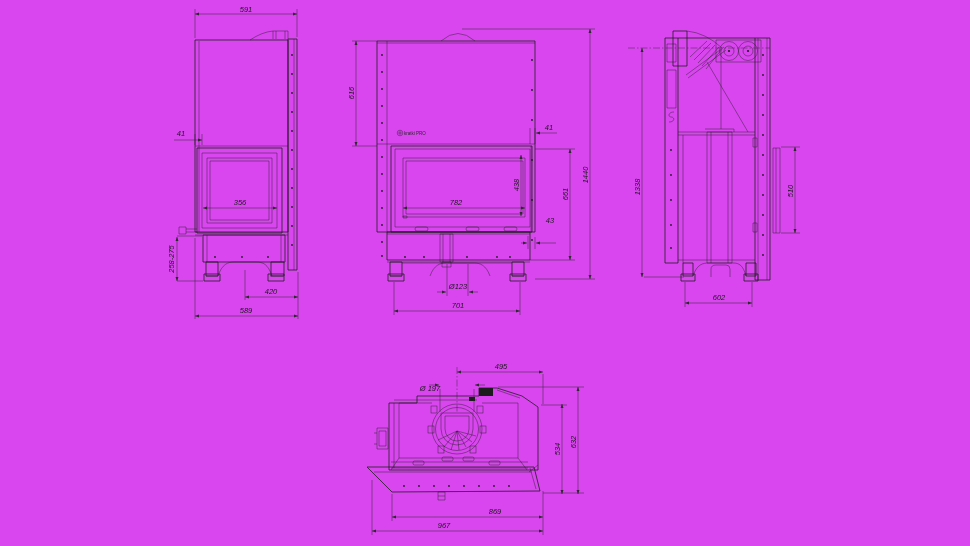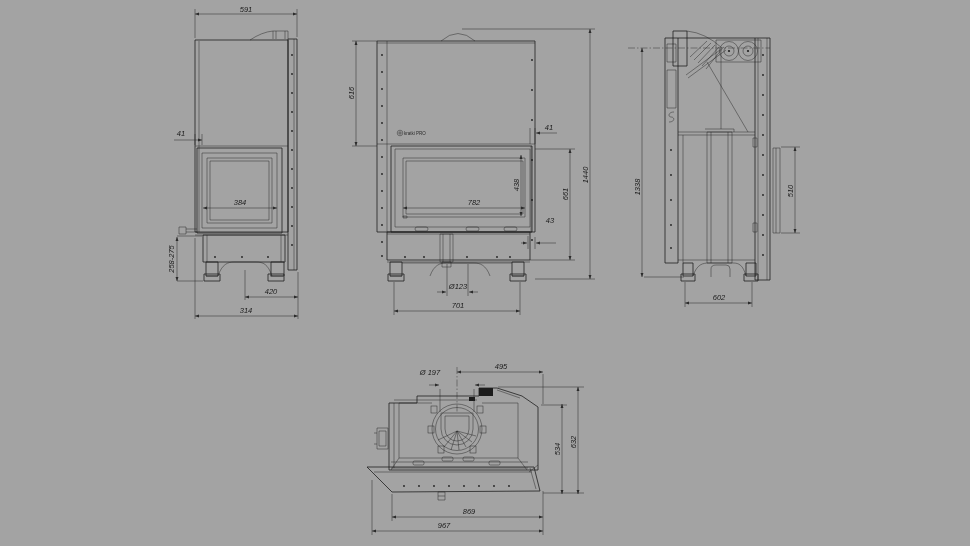--- a/index.html
+++ b/index.html
@@ -1,17 +1,17 @@
 <!DOCTYPE html>
 <html><head>
 <meta charset="utf-8">
 <style>
   html,body{margin:0;padding:0;background:#fff;}
   body{width:970px;height:546px;overflow:hidden;font-family:"Liberation Sans",sans-serif;}
-  #canvas{position:relative;width:970px;height:546px;background:#a3a3a3;}
+  #canvas{position:relative;width:970px;height:546px;background:#d946ef;}
   #linework{position:absolute;left:0;top:0;}
   
   .o{fill:none;stroke:#1f1f1f;stroke-width:.8;stroke-linejoin:miter;}
   .t{fill:none;stroke:#1f1f1f;stroke-width:.45;}
   .d{fill:none;stroke:#2b2b2b;stroke-width:.5;}
   .dl{fill:none;stroke:#2b2b2b;stroke-width:.5;marker-start:url(#ah);marker-end:url(#ah);}
   .dr{fill:none;stroke:#2b2b2b;stroke-width:.5;marker-end:url(#ah);}
   .cl{fill:none;stroke:#2b2b2b;stroke-width:.45;stroke-dasharray:7 2 1.5 2;}
   .fillb{fill:#1c1c1c;stroke:none;}
   .dot{fill:#1f1f1f;stroke:none;}
@@ -232,40 +232,40 @@
     <path class="dl" d="M578,387 V494"></path>
     <path class="dl" d="M392,517 H543"></path>
     <path class="dl" d="M372,531 H543"></path>
     <path class="dr" d="M429,385 H439"></path>
     <path class="dr" d="M485,385 L475,385"></path>
   </g>
 </svg>
 
   <span class="dim" style="left:246px;top:9px">591</span>
   <span class="dim" style="left:181px;top:133px">41</span>
-  <span class="dim" style="left:240px;top:202px">384</span>
+  <span class="dim" style="left:240px;top:202px">356</span>
   <span class="dim v" style="left:171px;top:259px">258-275</span>
   <span class="dim" style="left:271px;top:291px">420</span>
-  <span class="dim" style="left:246px;top:310px">314</span>
+  <span class="dim" style="left:246px;top:310px">589</span>
 
   <span class="logo" style="left:404px;top:133px">kratki PRO</span>
   <span class="dim v" style="left:351px;top:93px">616</span>
   <span class="dim" style="left:549px;top:127px">41</span>
-  <span class="dim" style="left:474px;top:202px">782</span>
+  <span class="dim" style="left:456px;top:202px">782</span>
   <span class="dim v" style="left:516px;top:185px">438</span>
   <span class="dim v" style="left:565px;top:194px">661</span>
   <span class="dim v" style="left:585px;top:175px">1440</span>
   <span class="dim" style="left:550px;top:220px">43</span>
   <span class="dim" style="left:458px;top:286px">Ø123</span>
   <span class="dim" style="left:458px;top:305px">701</span>
 
   <span class="dim v" style="left:637px;top:187px">1338</span>
   <span class="dim v" style="left:790px;top:191px">510</span>
   <span class="dim" style="left:719px;top:297px">602</span>
 
   <span class="dim" style="left:501px;top:366px">495</span>
-  <span class="dim" style="left:430px;top:372px">Ø 197</span>
+  <span class="dim" style="left:430px;top:388px">Ø 197</span>
   <span class="dim v" style="left:557px;top:449px">534</span>
   <span class="dim v" style="left:573px;top:442px">632</span>
-  <span class="dim" style="left:469px;top:511px">869</span>
+  <span class="dim" style="left:495px;top:511px">869</span>
   <span class="dim" style="left:444px;top:525px">967</span>
 
 </div>
 
 </body></html>

